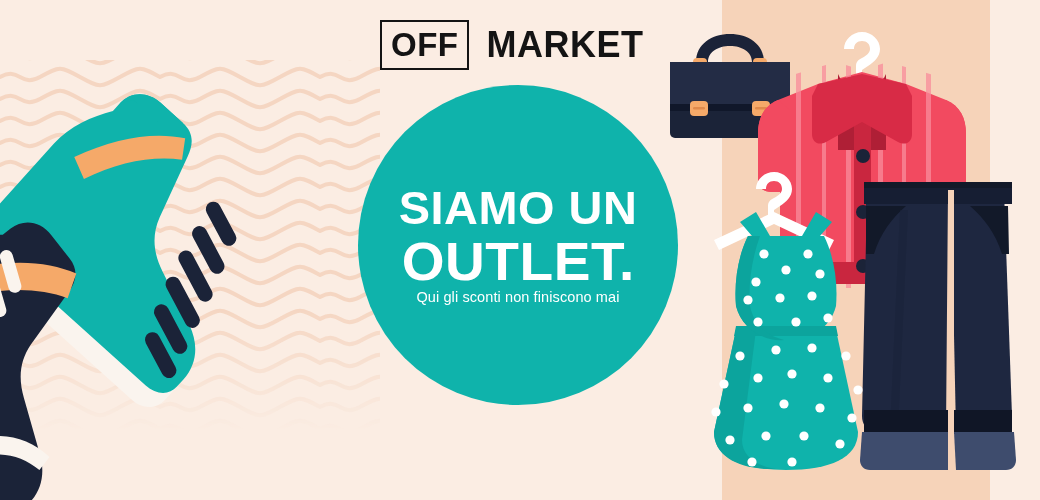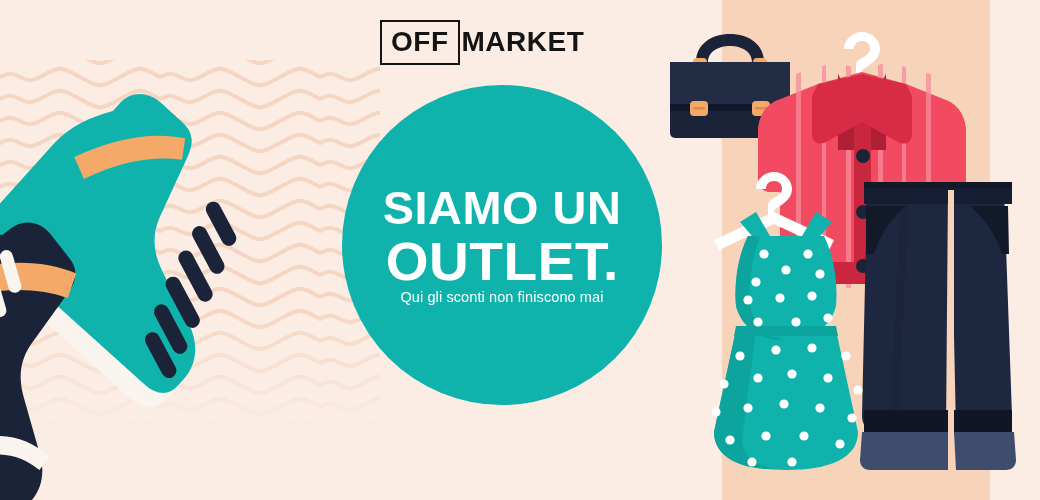--- a/index.html
+++ b/index.html
@@ -23,42 +23,42 @@
   #logo {
     position: absolute;
     left: 380px; top: 20px;
     display: flex;
     align-items: center;
     z-index: 40;
   }
   #logo-off {
     border: 2.5px solid #141414;
     color: #141414;
-    font-size: 28px;
+    font-size: 33px;
     font-weight: bold;
     letter-spacing: 0.5px;
     line-height: 1;
     padding: 6px 9px 7px 9px;
     font-family: "Liberation Sans", sans-serif;
   }
   #logo-market {
     color: #141414;
-    font-size: 28px;
+    font-size: 36px;
     font-weight: bold;
     letter-spacing: 0.5px;
     line-height: 1;
-    margin-left: 2px;
+    margin-left: 17px;
     padding-bottom: 1px;
     font-family: "Liberation Sans", sans-serif;
   }
 
   
   #circle-badge {
     position: absolute;
-    left: 342px; top: 85px;
+    left: 358px; top: 85px;
     width: 320px; height: 320px;
     border-radius: 50%;
     background: #0FB3AB;
     z-index: 30;
     display: flex;
     flex-direction: column;
     align-items: center;
     justify-content: center;
   }
   #headline-1 {

